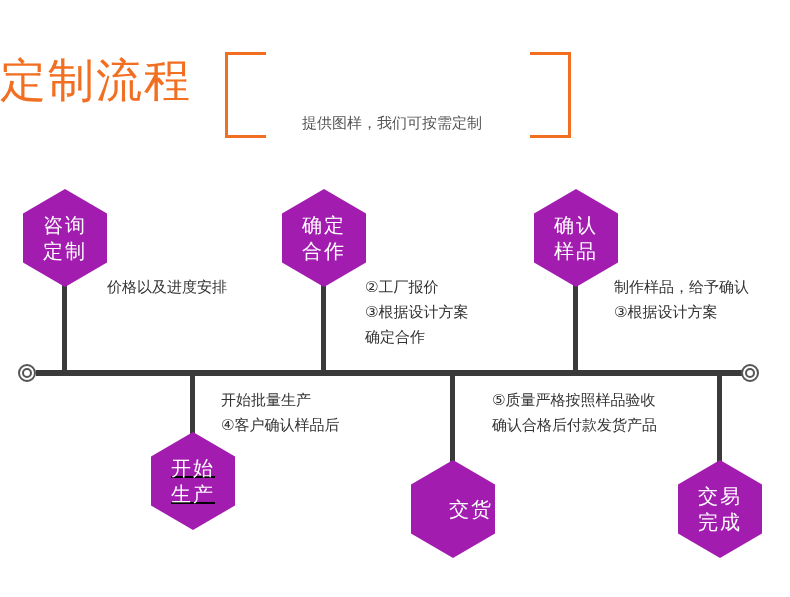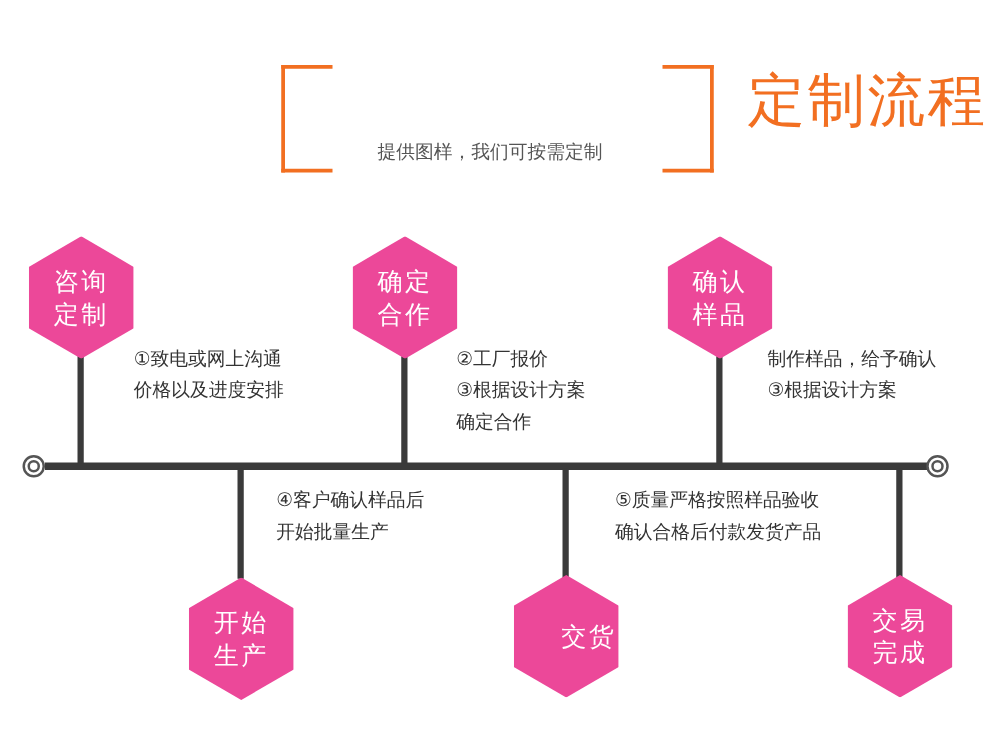--- a/index.html
+++ b/index.html
@@ -1,29 +1,29 @@
 <!DOCTYPE html>
 <html><head>
 <meta charset="utf-8">
 <style>
   html, body { margin:0; padding:0; background:#ffffff; }
   body { width:790px; height:597px; position:relative; overflow:hidden;
          font-family:"DejaVu Sans","Liberation Sans",sans-serif; }
   .bracket { position:absolute; border:3px solid #f26f21; width:38px; height:80px; top:52px; }
   .bracket.left { left:225px; border-right:none; }
   .bracket.right { left:530px; border-left:none; }
-  .title { position:absolute; left:0; width:790px; top:52px; text-align:right;
+  .title { position:absolute; left:0; width:790px; top:52px; text-align:left;
            color:#f26f21; font-size:46px; letter-spacing:2px; line-height:56px; }
   .subtitle { position:absolute; left:0; width:784px; top:113px; text-align:center;
-              color:#555555; font-size:15px; line-height:20px;font-family:Liberation Mono, monospace; }
+              color:#555555; font-size:15px; line-height:20px; }
   .timeline { position:absolute; left:36px; top:370px; width:710px; height:6px; background:#3a3a3a; }
   .endcap { position:absolute; width:14px; height:14px; border:2px solid #555; border-radius:50%; top:364px; background:#fff; }
   .endcap::after { content:""; position:absolute; left:2px; top:2px; width:6px; height:6px; border:2px solid #555; border-radius:50%; }
   .vline { position:absolute; width:5px; background:#3a3a3a; }
-  .hex { position:absolute; width:84px; height:98px; background:#ec4899;
+  .hex { position:absolute; width:84px; height:98px; background:#a21caf;
          clip-path:polygon(50% 0%, 100% 25%, 100% 75%, 50% 100%, 0% 75%, 0% 25%);
          display:flex; align-items:center; justify-content:center; }
   .hex span { color:#fff; font-size:20px; line-height:26px; text-align:center; width:48px; letter-spacing:2px; }
   .desc { position:absolute; color:#333333; font-size:15px; line-height:25px; white-space:nowrap; }
 </style>
 </head>
 <body>
 
 <div class="bracket left"></div>
 <div class="bracket right"></div>
@@ -45,43 +45,42 @@
 <div class="hex" style="left:23px; top:189px;">
   <span>咨询定制</span>
 </div>
 <div class="hex" style="left:282px; top:189px;">
   <span>确定合作</span>
 </div>
 <div class="hex" style="left:534px; top:189px;">
   <span>确认样品</span>
 </div>
 
-<div class="hex" style="left:151px; top:462px;">
+<div class="hex" style="left:151px; top:432px;text-decoration:underline;">
   <span>开始生产</span>
 </div>
 <div class="hex" style="left:411px; top:460px;justify-content:flex-end;">
   <span>交货</span>
 </div>
 <div class="hex" style="left:678px; top:460px;">
   <span>交易完成</span>
 </div>
 
 <div class="desc" style="left:107px; top:275px;">
-  <div>①致电或网上沟通</div>
   <div>价格以及进度安排</div>
 </div>
 <div class="desc" style="left:365px; top:275px;">
   <div>②工厂报价</div>
   <div>③根据设计方案</div>
   <div>确定合作</div>
 </div>
 <div class="desc" style="left:614px; top:275px;">
   <div>制作样品，给予确认</div>
   <div>③根据设计方案</div>
 </div>
 <div class="desc" style="left:221px; top:388px;">
+  <div>开始批量生产</div>
   <div>④客户确认样品后</div>
-  <div>开始批量生产</div>
 </div>
 <div class="desc" style="left:492px; top:388px;">
   <div>⑤质量严格按照样品验收</div>
   <div>确认合格后付款发货产品</div>
 </div>
 
 </body></html>

